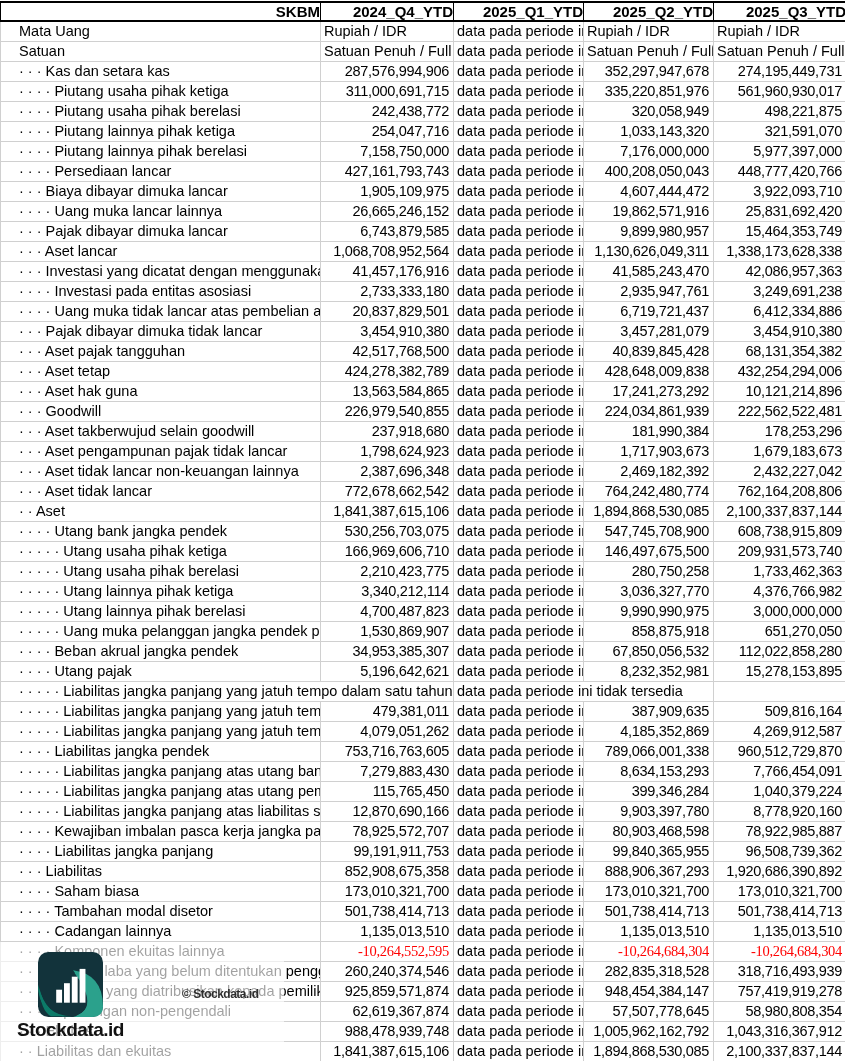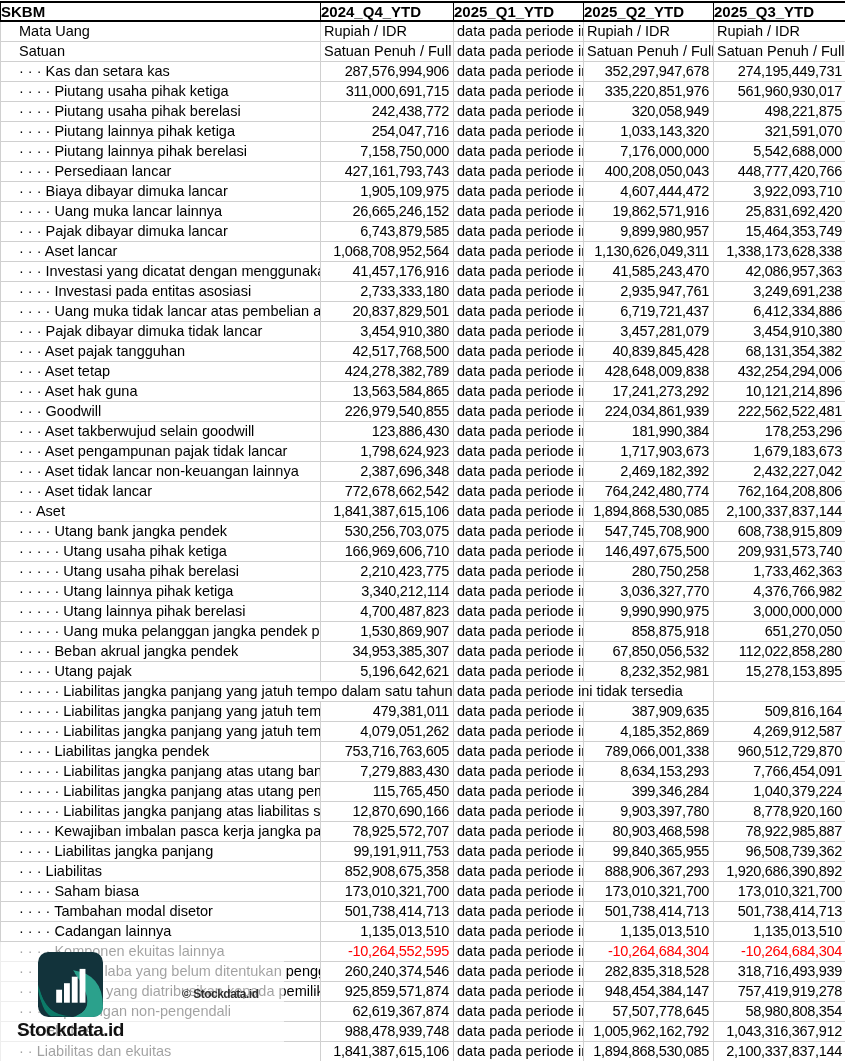--- a/index.html
+++ b/index.html
@@ -8,32 +8,32 @@
     background:#ffffff;
     font-family:"Liberation Sans","DejaVu Sans",sans-serif;
     color:#000;
   }
   table{
     border-collapse:collapse;table-layout:fixed;width:846px;
     margin-top:1px;
   }
   th{
     border:1px solid #000;border-top-width:2px;border-bottom-width:2px;
-    height:17px;padding:0;font-size:15px;font-weight:bold;text-align:left;
+    height:17px;padding:0;font-size:15px;font-weight:bold;text-align:right;
     white-space:nowrap;overflow:hidden;background:#fff;
   }
   td{
     border:1px solid #d0d0d0;height:19px;padding:0;
     font-size:14.5px;line-height:19px;white-space:nowrap;overflow:hidden;
     background:transparent;
   }
   td.label{padding-left:18px;}
   td.txt{padding-left:3px;border-radius:6px;}
   td.num{text-align:right;padding-right:4px;letter-spacing:-0.3px;}
-  td.neg{color:#ff0000;}
+  td.neg{color:#ff0000;font-family:Liberation Serif, serif;}
   
   .wm-box{
     position:absolute;left:0;top:942px;width:284px;height:119px;
     background:rgba(255,255,255,0.63);pointer-events:none;
   }
   .wm-logo{position:absolute;left:37px;top:952px;width:67px;height:65px;}
   .wm-brand{
     position:absolute;left:17px;top:1019px;width:160px;
     font-size:19px;font-weight:bold;letter-spacing:-0.5px;color:#111;
   }
@@ -103,21 +103,21 @@
         <td class="num">254,047,716</td>
         <td class="txt">data pada periode ini tidak tersedia</td>
         <td class="num">1,033,143,320</td>
         <td class="num">321,591,070</td>
       </tr>
       <tr>
         <td class="label">· · · · Piutang lainnya pihak berelasi</td>
         <td class="num">7,158,750,000</td>
         <td class="txt">data pada periode ini tidak tersedia</td>
         <td class="num">7,176,000,000</td>
-        <td class="num">5,542,688,000</td>
+        <td class="num">5,977,397,000</td>
       </tr>
       <tr>
         <td class="label">· · · · Persediaan lancar</td>
         <td class="num">427,161,793,743</td>
         <td class="txt">data pada periode ini tidak tersedia</td>
         <td class="num">400,208,050,043</td>
         <td class="num">448,777,420,766</td>
       </tr>
       <tr>
         <td class="label">· · · Biaya dibayar dimuka lancar</td>
@@ -198,21 +198,21 @@
       </tr>
       <tr>
         <td class="label">· · · Goodwill</td>
         <td class="num">226,979,540,855</td>
         <td class="txt">data pada periode ini tidak tersedia</td>
         <td class="num">224,034,861,939</td>
         <td class="num">222,562,522,481</td>
       </tr>
       <tr>
         <td class="label">· · · Aset takberwujud selain goodwill</td>
-        <td class="num">123,886,430</td>
+        <td class="num">237,918,680</td>
         <td class="txt">data pada periode ini tidak tersedia</td>
         <td class="num">181,990,384</td>
         <td class="num">178,253,296</td>
       </tr>
       <tr>
         <td class="label">· · · Aset pengampunan pajak tidak lancar</td>
         <td class="num">1,798,624,923</td>
         <td class="txt">data pada periode ini tidak tersedia</td>
         <td class="num">1,717,903,673</td>
         <td class="num">1,679,183,673</td>

